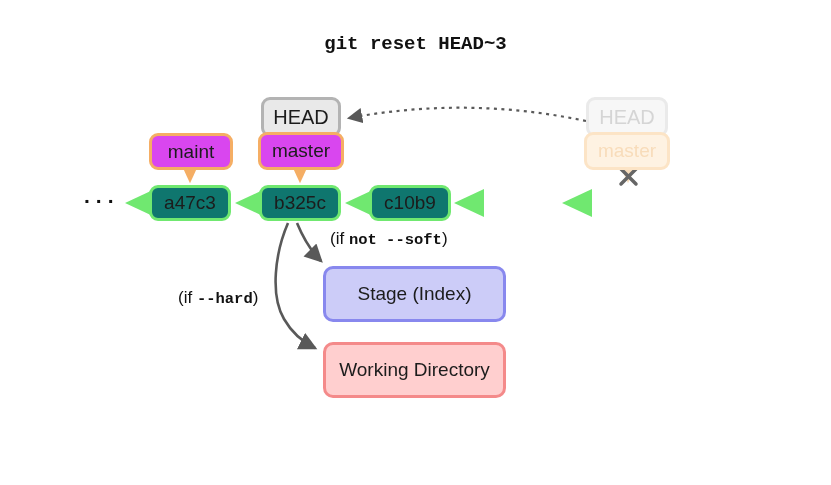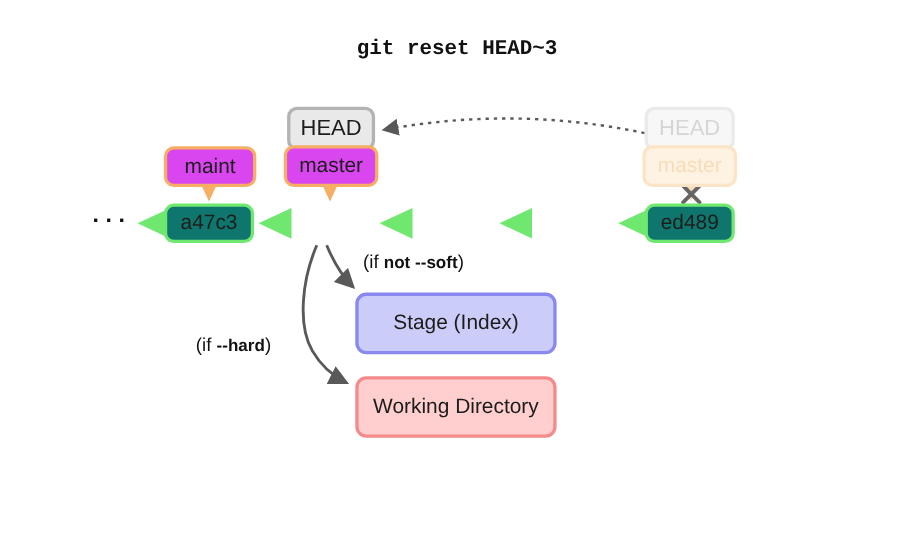--- a/index.html
+++ b/index.html
@@ -38,24 +38,24 @@
   .b-c4 { left:586px; top:185px; width:82px; height:36px; }
   .b-stage   { left:323px; top:266px; width:183px; height:56px; }
   .b-working { left:323px; top:342px; width:183px; height:56px; }
 
   .ellipsis {
     position:absolute; left:84px; top:184px; z-index:2;
     font-size:21px; font-weight:bold; letter-spacing:6px; color:#111;
   }
   .annot { position:absolute; z-index:2; font-size:17px; color:#111; white-space:pre; }
   .annot .code {
-    font-family:Liberation Sans, sans-serif; font-weight:bold; font-size:15.5px;margin-top:25px;
+    font-family:Liberation Mono, monospace; font-weight:bold; font-size:15.5px;margin-top:25px;
   }
   .a-soft { left:330px; top:229px; }
-  .a-hard { left:178px; top:304px; }
+  .a-hard { left:178px; top:288px; }
 </style>
 </head>
 <body>
 
 <div class="canvas">
 
   <div class="title">git reset HEAD~3</div>
 
   <svg class="svg-layer" width="831" height="485" viewBox="0 0 831 485">
     <defs>
@@ -105,22 +105,25 @@
     <span>HEAD</span>
   </div>
   <div class="box ghost-master b-ghost-master">
     <span>master</span>
   </div>
 
   <div class="ellipsis">...</div>
   <div class="box commit b-c0">
     <span>a47c3</span>
   </div>
-  <div class="box commit b-c4">
-    <span>ed489</span>
+  <div class="box commit b-c1">
+    <span>b325c</span>
+  </div>
+  <div class="box commit b-c2">
+    <span>c10b9</span>
   </div>
 
   <div class="box stage b-stage">
     <span>Stage (Index)</span>
   </div>
   <div class="box working b-working">
     <span>Working Directory</span>
   </div>
 
   <div class="annot a-soft"><span>(if </span><span class="code">not --soft</span><span>)</span></div>

